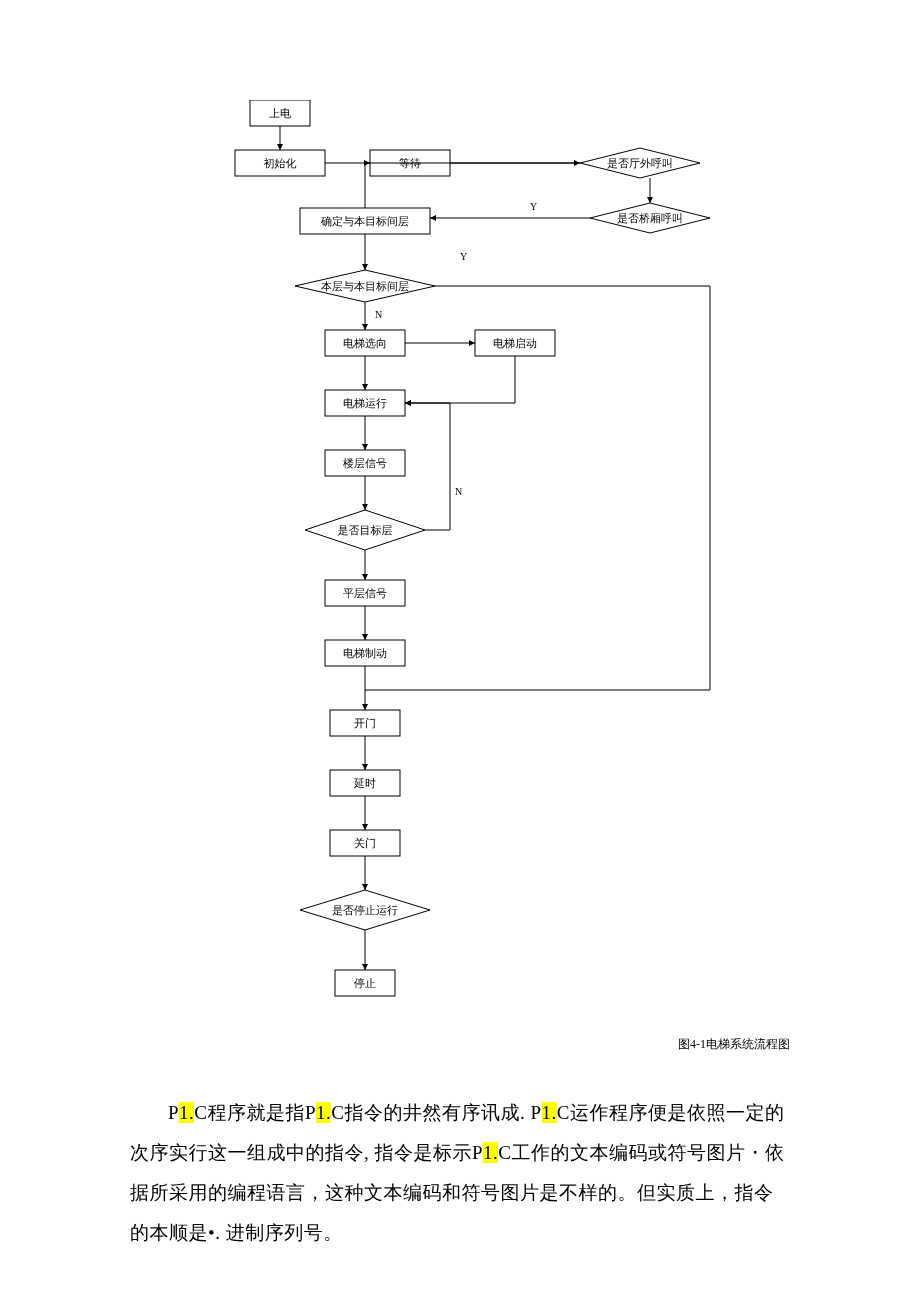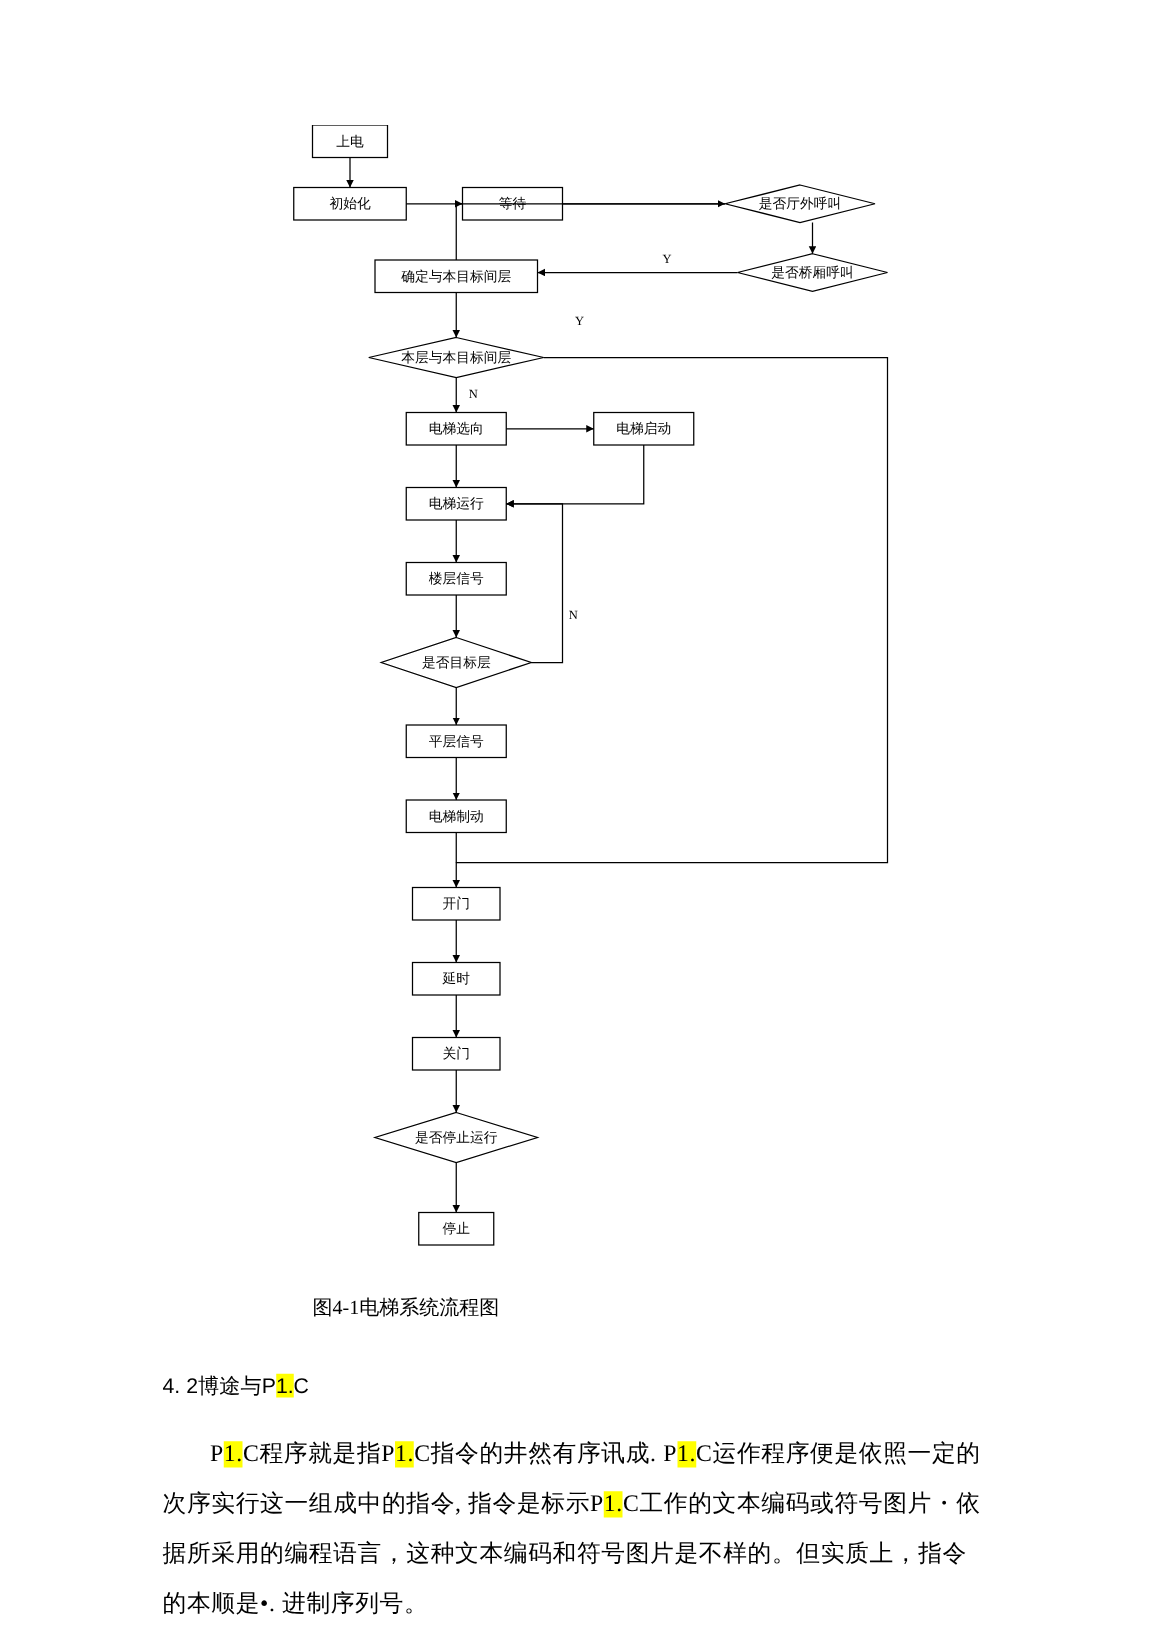--- a/index.html
+++ b/index.html
@@ -19,22 +19,22 @@
     width: 500px;
     height: 930px;
     margin-left: 100px;
     text-align: center;
   }
   .diagram-wrap svg {
     position: absolute;
     top: 0; left: 0;
   }
   .caption {
-    text-align: left;
-    font-size: 16px;
+    text-align: right;
+    font-size: 12px;
     margin-top: 6px;
     margin-bottom: 40px;
     margin-left: 120px;
   }
   .heading {
     font-size: 17px;
     font-family: "Microsoft YaHei", "SimHei", sans-serif;
     margin-bottom: 24px;
   }
   .para {
@@ -176,21 +176,18 @@
         <text x="230" y="160">Y</text>
         <text x="300" y="110">Y</text>
         <text x="145" y="218">N</text>
         <text x="225" y="395">N</text>
       </g>
     </svg>
   </div>
 
   <div class="caption">图4-1电梯系统流程图</div>
 
-  <div class="heading">
-    <span>4.   2博途与P</span><span class="hl">1.</span><span>C</span>
-  </div>
 
   <div class="para">
     <span>P</span><span class="hl">1.</span><span>C程序就是指P</span><span class="hl">1.</span><span>C指令的井然有序讯成. P</span><span class="hl">1.</span><span>C运作程序便是依照一定的次序实行这一组成中的指令, 指令是标示P</span><span class="hl">1.</span><span>C工作的文本编码或符号图片・依据所采用的编程语言，这种文本编码和符号图片是不样的。但实质上，指令的本顺是•. 进制序列号。</span>
   </div>
 
 </div>
 
 </body></html>

